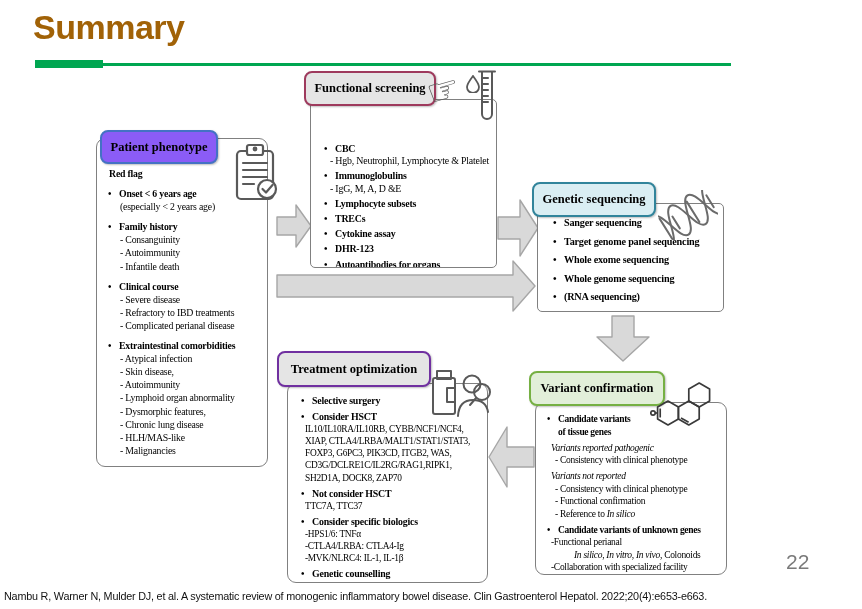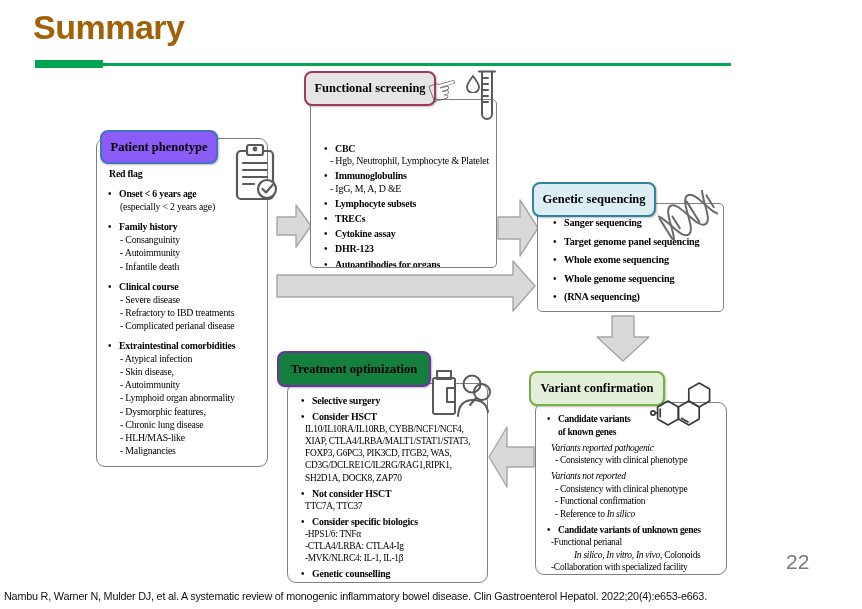--- a/index.html
+++ b/index.html
@@ -129,21 +129,21 @@
         <div class="ln bullet"><span>Sanger sequencing</span></div>
         <div class="ln bullet gap"><span>Target genome panel sequencing</span></div>
         <div class="ln bullet gap"><span>Whole exome sequencing</span></div>
         <div class="ln bullet gap"><span>Whole genome sequencing</span></div>
         <div class="ln bullet gap"><span>(RNA sequencing)</span></div>
       </div>
   </div>
   <div class="bx bx-variant">
     <div class="bx-content">
         <div class="ln bullet"><span>Candidate variants</span></div>
-        <div class="ln cont"><span>of known genes</span></div>
+        <div class="ln cont"><span>of tissue genes</span></div>
         <div class="ln italic gap"><span>Variants reported pathogenic</span></div>
         <div class="ln sub"><span>- Consistency with clinical phenotype</span></div>
         <div class="ln italic gap"><span>Variants not reported</span></div>
         <div class="ln sub"><span>- Consistency with clinical phenotype</span></div>
         <div class="ln sub"><span>- Functional confirmation</span></div>
         <div class="ln sub"><span>- Reference to </span><span class="it">In silico</span></div>
         <div class="ln bullet gap"><span>Candidate variants of unknown genes</span></div>
         <div class="ln plain"><span>-Functional perianal</span></div>
         <div class="ln indent2"><span class="it">In silico</span><span>, </span><span class="it">In vitro</span><span>, </span><span class="it">In vivo</span><span>, Colonoids</span></div>
         <div class="ln plain"><span>-Collaboration with specialized facility</span></div>
@@ -165,21 +165,21 @@
         <div class="ln plain"><span>-CTLA4/LRBA: CTLA4-Ig</span></div>
         <div class="ln plain"><span>-MVK/NLRC4: IL-1, IL-1β</span></div>
         <div class="ln bullet gap"><span>Genetic counselling</span></div>
       </div>
   </div>
 
   <div class="hd hd-patient" style="background: #8b5cf6; border-color: rgb(68, 114, 196);">Patient phenotype</div>
   <div class="hd hd-functional" style="background: #e5e5e5; border-color: rgb(158, 58, 93);">Functional screening</div>
   <div class="hd hd-genetic" style="background: rgb(218, 238, 243); border-color: rgb(49, 132, 155);">Genetic sequencing</div>
   <div class="hd hd-variant" style="background: rgb(226, 239, 217); border-color: rgb(118, 176, 67);">Variant confirmation</div>
-  <div class="hd hd-treatment" style="background: #15803d; border-color: rgb(112, 48, 160);">Treatment optimization</div>
+  <div class="hd hd-treatment" style="background: #e5e5e5; border-color: rgb(112, 48, 160);">Treatment optimization</div>
 
   <svg class="icon" style="left:230px;top:143px" width="50" height="62" viewBox="0 0 50 62" fill="none" stroke="#595959" stroke-width="2.2" stroke-linecap="round" stroke-linejoin="round">
     <rect x="7" y="8" width="36" height="48" rx="4"></rect>
     <rect x="17" y="2" width="16" height="10" rx="2" fill="#fff"></rect>
     <circle cx="25" cy="6" r="1.3"></circle>
     <line x1="13" y1="20" x2="37" y2="20"></line>
     <line x1="13" y1="27" x2="37" y2="27"></line>
     <line x1="13" y1="34" x2="37" y2="34"></line>
     <line x1="13" y1="41" x2="24" y2="41"></line>
     <circle cx="37" cy="46" r="9" fill="#fff"></circle>

